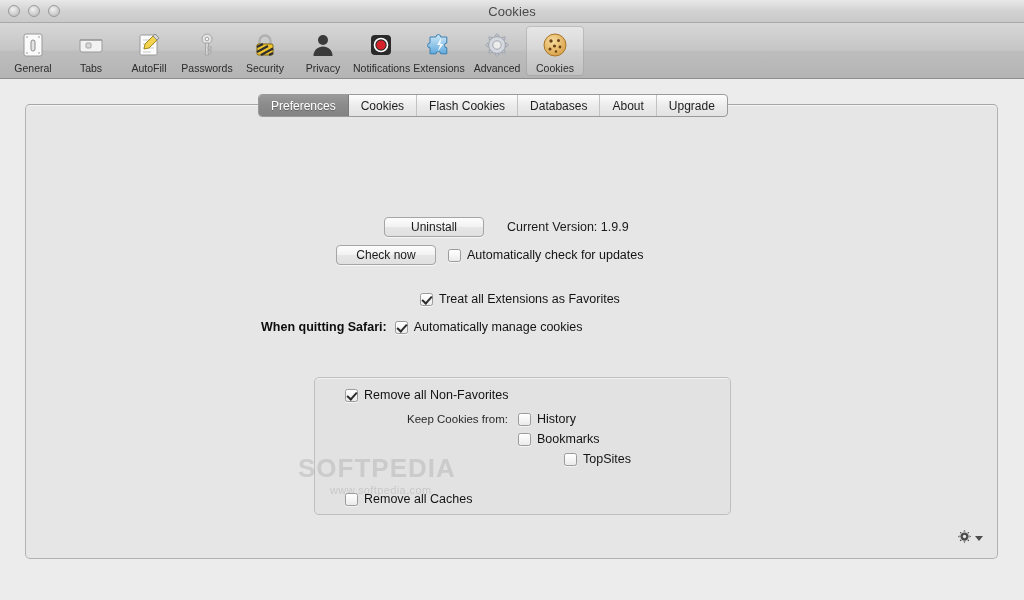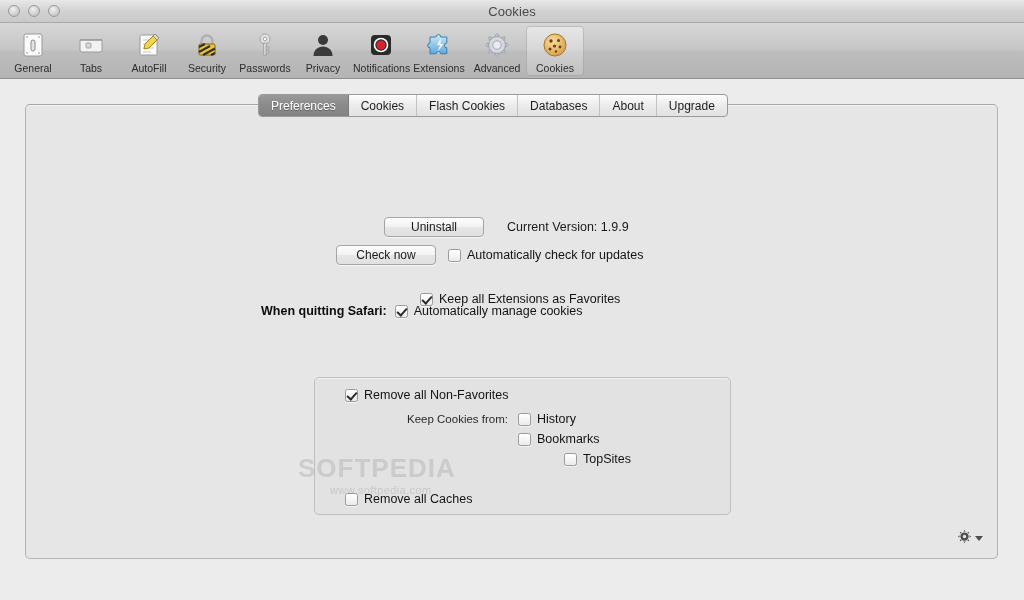--- a/index.html
+++ b/index.html
@@ -317,39 +317,39 @@
           <path d="M20 3 l4 4 l-10 10 l-5 1 l1 -5 z" fill="#f3d24e" stroke="#a08a1e"></path>
           <path d="M20 3 l4 4 l-2 2 l-4 -4 z" fill="#d9d9d9" stroke="#8d8d8d"></path>
         </svg>
       </div>
       <div class="tb-label">AutoFill</div>
     </div>
 
     <div class="tb-item">
       <div class="tb-icon">
         <svg width="28" height="28" viewBox="0 0 28 28">
-          <path d="M8.5 13 v-3 a5.5 5.5 0 0 1 11 0 v3" fill="none" stroke="#b0b0b0" stroke-width="2.4"></path>
-          <rect x="6" y="13" width="16" height="11" rx="1.5" fill="#f0c531" stroke="#7d6310"></rect>
-          <path d="M6 16 l6 -3 M6 21 l11 -6 M10 24 l12 -6.5 M18 24 l4 -2" stroke="#2f2f2f" stroke-width="2.2"></path>
-        </svg>
-      </div>
-      <div class="tb-label">Security</div>
-    </div>
-
-    <div class="tb-item">
-      <div class="tb-icon">
-        <svg width="28" height="28" viewBox="0 0 28 28">
           <circle cx="14" cy="8" r="5" fill="#e2e2e2" stroke="#a5a5a5"></circle>
           <circle cx="14" cy="8" r="1.8" fill="#f7f7f7" stroke="#a5a5a5"></circle>
           <rect x="12.6" y="12" width="2.8" height="12" fill="#dcdcdc" stroke="#a5a5a5"></rect>
           <rect x="15" y="16" width="3" height="2" fill="#dcdcdc" stroke="#a5a5a5"></rect>
           <rect x="15" y="20" width="3" height="2" fill="#dcdcdc" stroke="#a5a5a5"></rect>
         </svg>
       </div>
       <div class="tb-label">Passwords</div>
+    </div>
+
+    <div class="tb-item">
+      <div class="tb-icon">
+        <svg width="28" height="28" viewBox="0 0 28 28">
+          <path d="M8.5 13 v-3 a5.5 5.5 0 0 1 11 0 v3" fill="none" stroke="#b0b0b0" stroke-width="2.4"></path>
+          <rect x="6" y="13" width="16" height="11" rx="1.5" fill="#f0c531" stroke="#7d6310"></rect>
+          <path d="M6 16 l6 -3 M6 21 l11 -6 M10 24 l12 -6.5 M18 24 l4 -2" stroke="#2f2f2f" stroke-width="2.2"></path>
+        </svg>
+      </div>
+      <div class="tb-label">Security</div>
     </div>
 
     <div class="tb-item">
       <div class="tb-icon">
         <svg width="28" height="28" viewBox="0 0 28 28">
           <circle cx="14" cy="9" r="5" fill="#3a3a3a"></circle>
           <path d="M4.5 25 c0 -6 4.5 -9.5 9.5 -9.5 s9.5 3.5 9.5 9.5 z" fill="#3a3a3a"></path>
         </svg>
       </div>
       <div class="tb-label">Privacy</div>
@@ -449,25 +449,25 @@
         <div class="aqua-button">Check now</div>
         <div class="cb-wrap" style="margin-left:12px;">
           <span class="cb"></span>
           <span class="cb-label">Automatically check for updates</span>
         </div>
       </div>
 
       <div class="row" style="left:394px; top:187px;">
         <div class="cb-wrap">
           <span class="cb checked"></span>
-          <span class="cb-label">Keep all Extensions as Favorites</span>
-        </div>
-      </div>
-
-      <div class="row" style="left:235px; top:199px;align-items:flex-end;">
+          <span class="cb-label">Treat all Extensions as Favorites</span>
+        </div>
+      </div>
+
+      <div class="row" style="left:235px; top:215px;align-items:flex-end;">
         <div class="bold-label">When quitting Safari:</div>
         <div class="cb-wrap" style="margin-left:8px;">
           <span class="cb checked"></span>
           <span class="cb-label">Automatically manage cookies</span>
         </div>
       </div>
 
       <div class="groupbox">
 
         <div class="row" style="left:30px; top:10px;">

